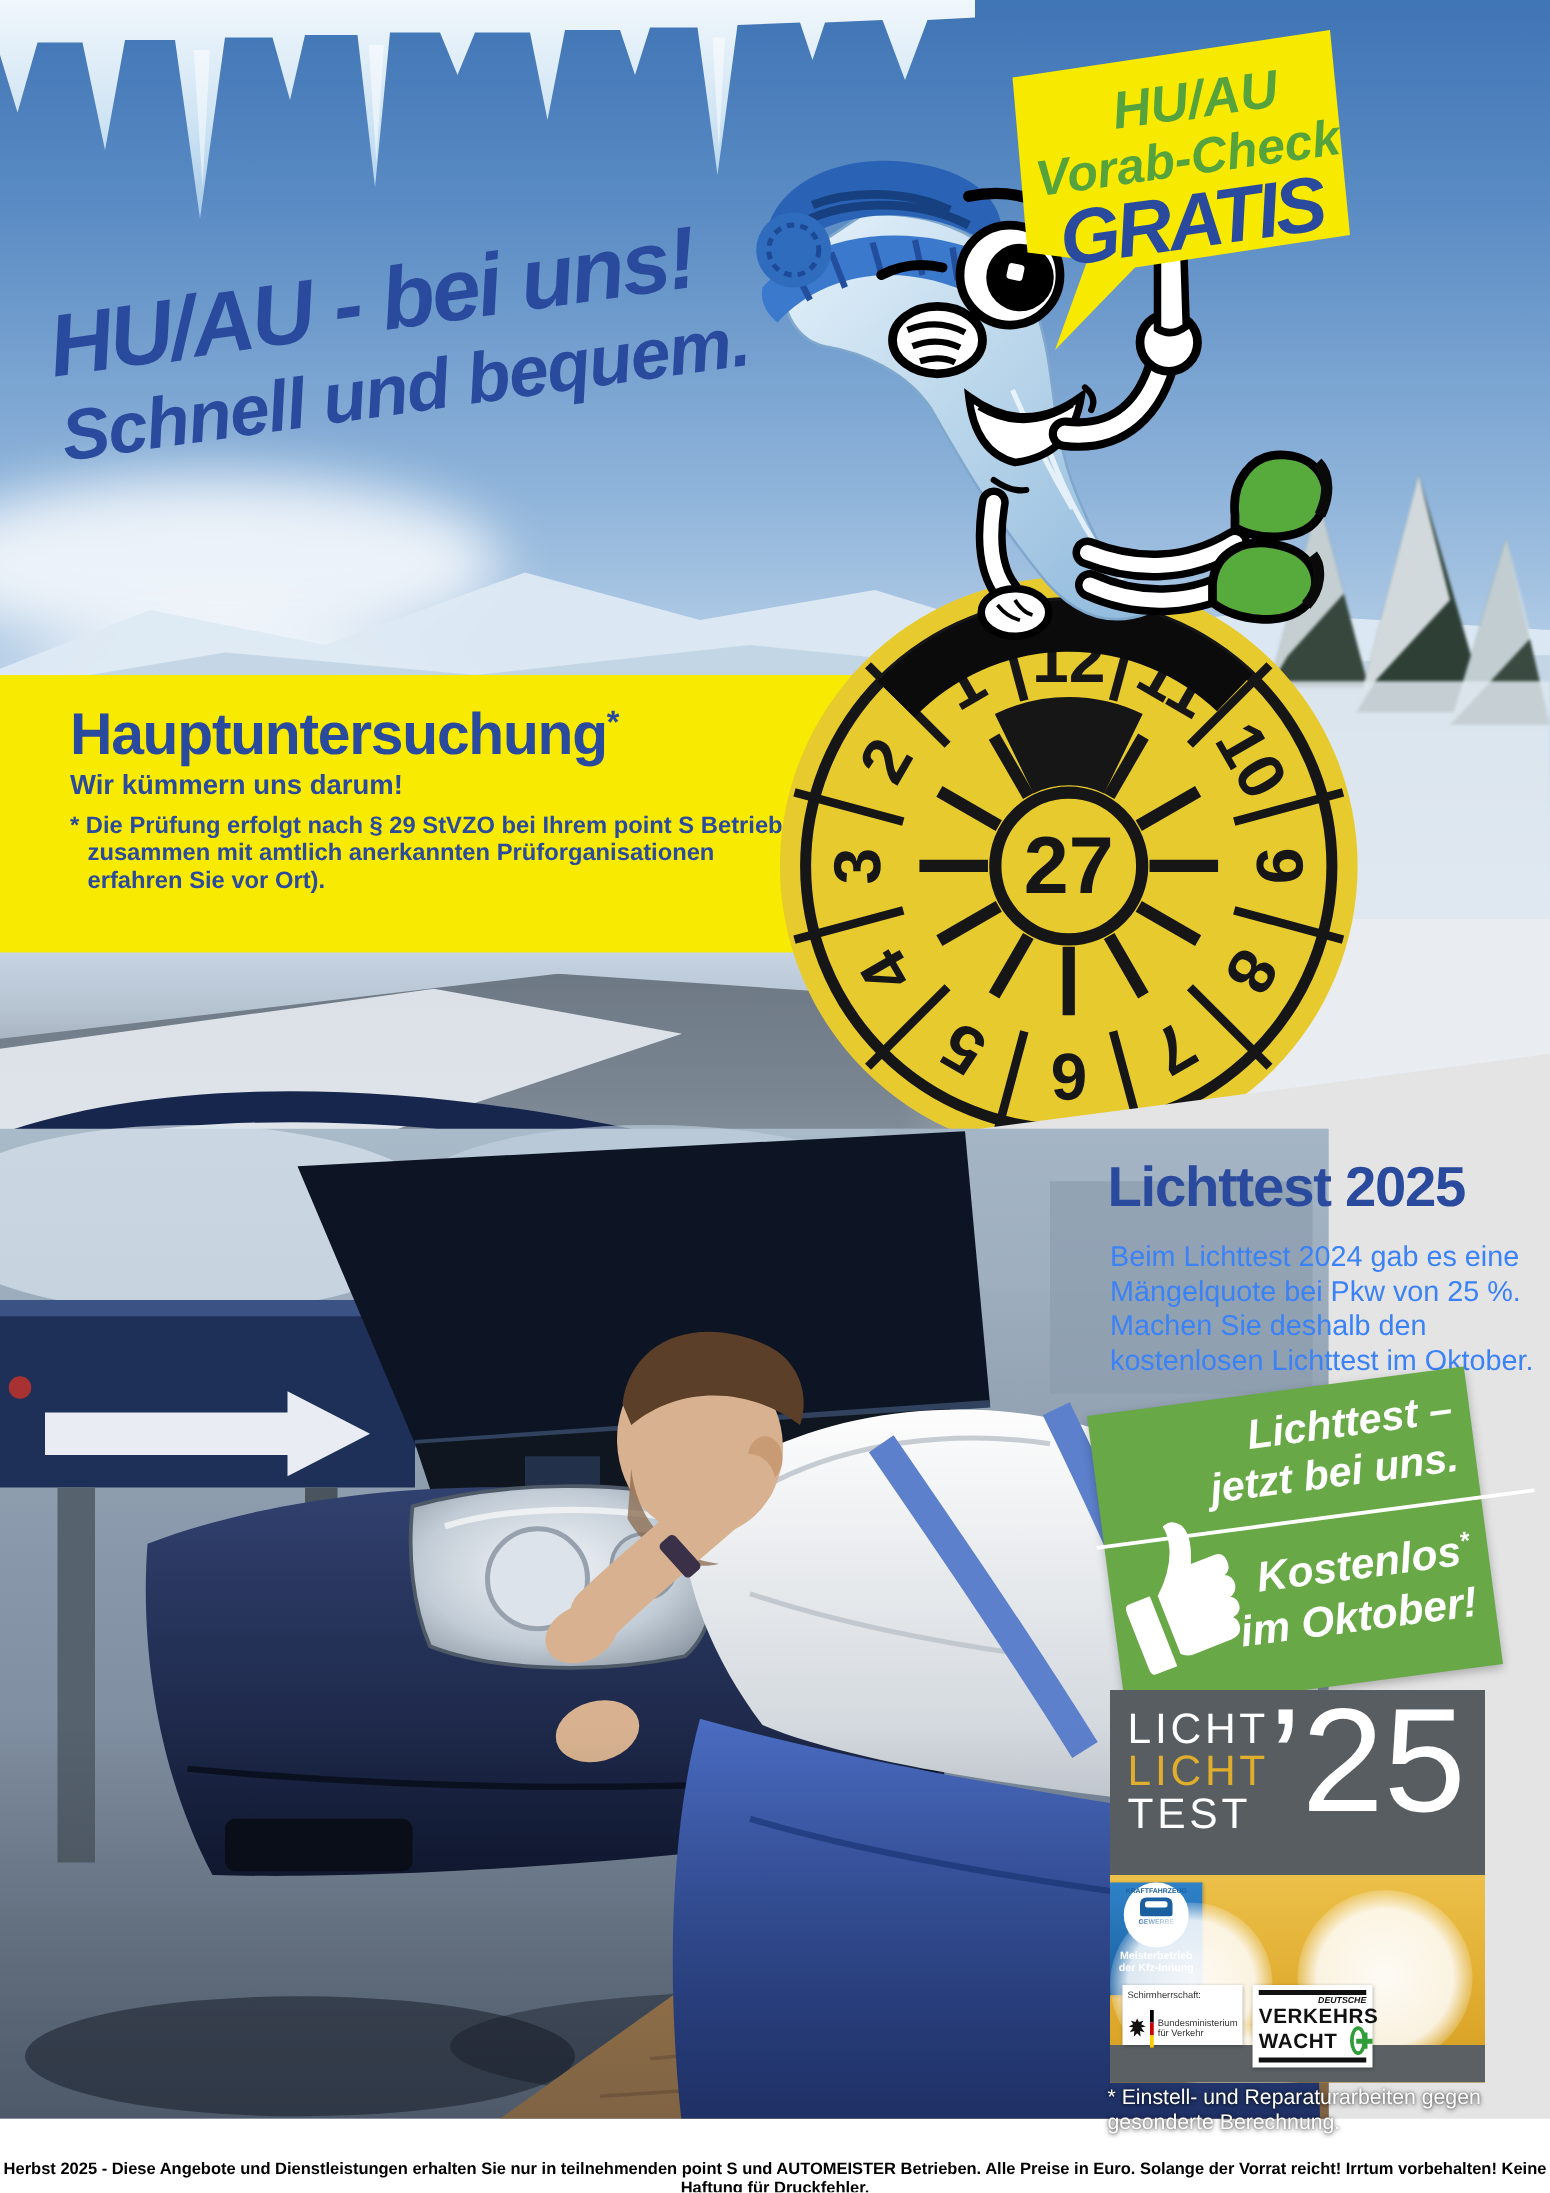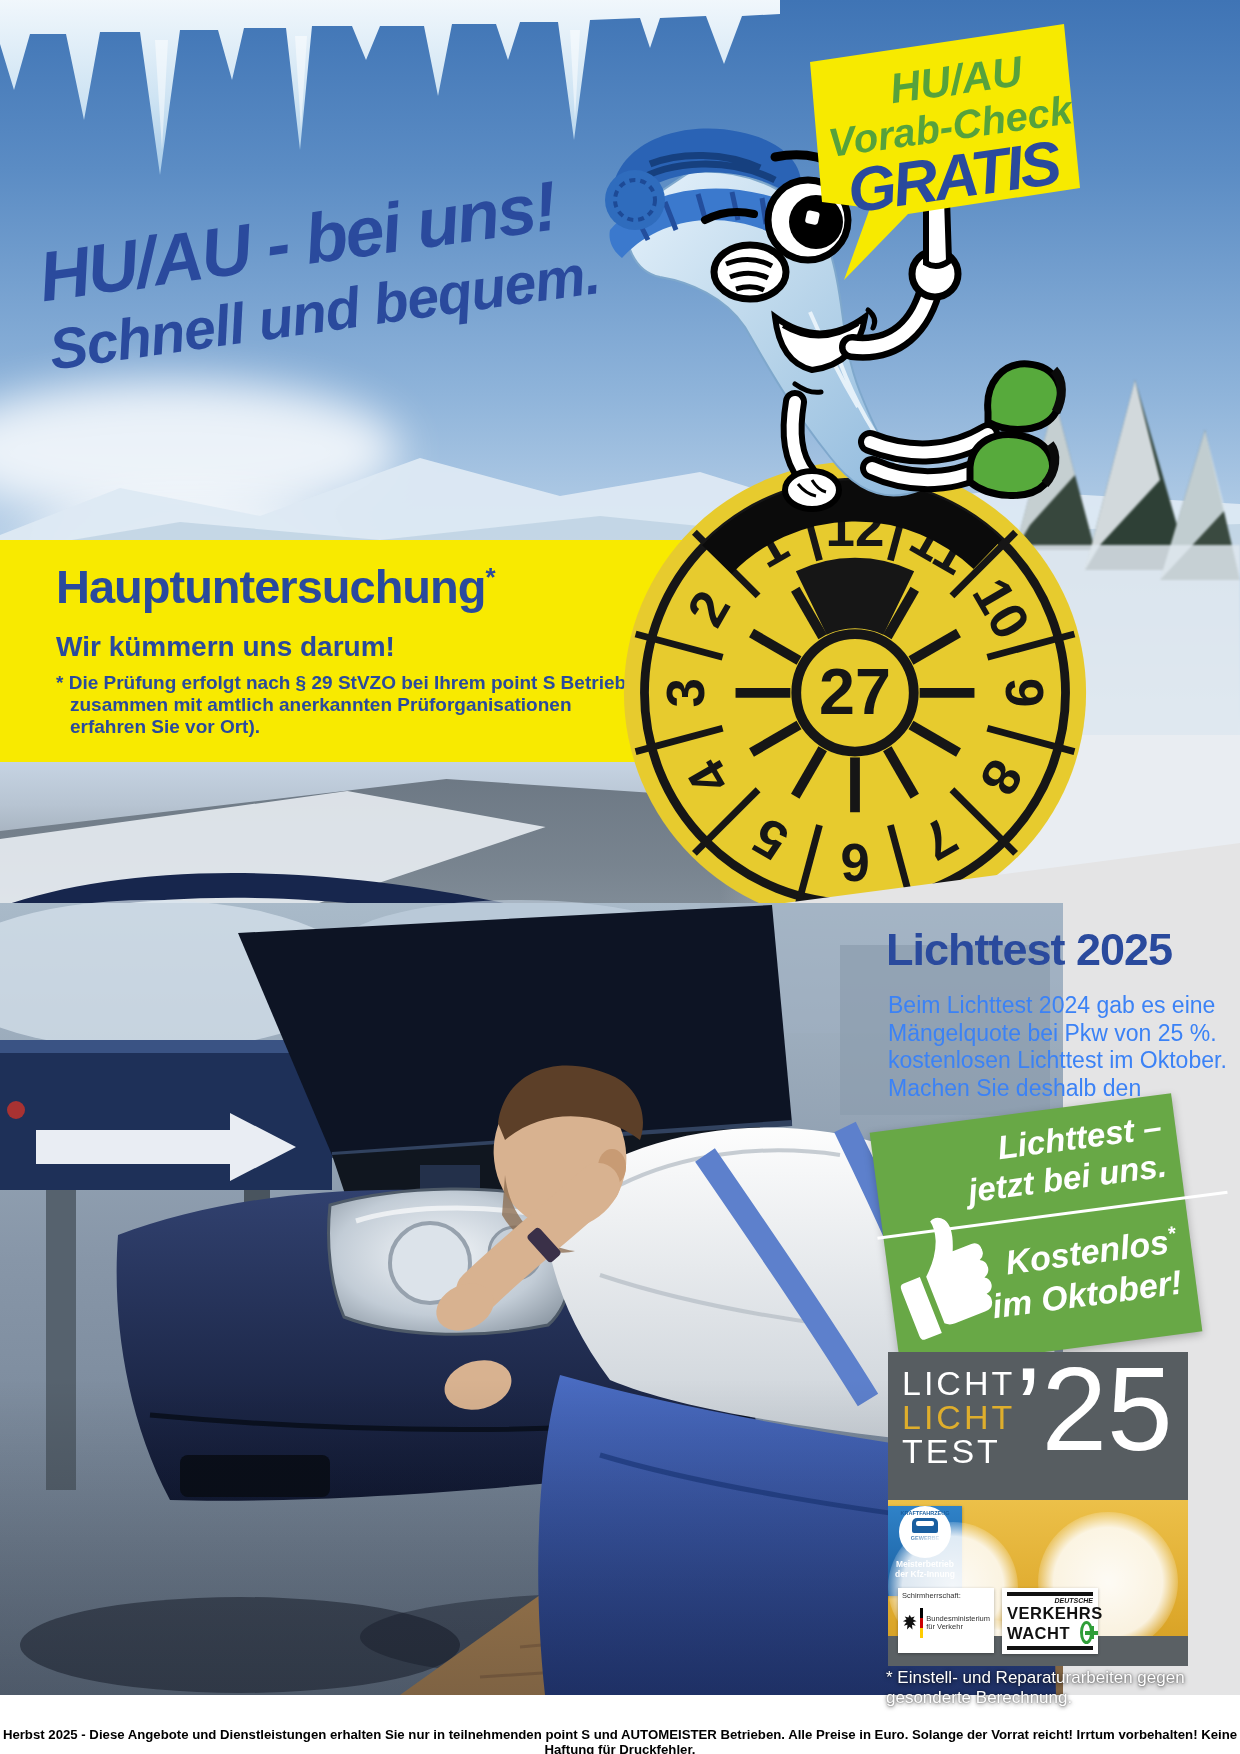--- a/index.html
+++ b/index.html
@@ -23,21 +23,21 @@
   .snow-left{position:absolute;left:0;top:0;width:100%;height:100%;opacity:.85;
         clip-path:polygon(0 100%,0 52%,28% 28%,44% 46%,18% 100%);background:#eef3f8;}
   .snow-right{position:absolute;right:0;top:0;width:520px;height:100%;
         background:linear-gradient(90deg,rgba(238,242,247,0) 0%,#e9edf2 55%);}
 
   
   .band{left:0;top:540px;width:800px;height:198px;background:#f8ea00;padding:12px;}
   .band-inner{padding:10px 0 0 44px;color:#2a4a9d;}
   .hu-title{font-size:47px;font-weight:bold;letter-spacing:-1px;line-height:1.05;}
   .hu-title sup{font-size:26px;}
-  .hu-sub{font-size:28px;font-weight:bold;margin-top:20px;}
+  .hu-sub{font-size:22px;font-weight:bold;margin-top:4px;}
   .hu-fine{font-size:19px;line-height:1.16;margin-top:9px;font-weight:bold;}
   .hu-fine .cont{padding-left:14px;}
 
   
   .headline{left:34px;top:238px;transform:rotate(-8deg);transform-origin:left top;
             color:#2a4a9d;font-style:italic;font-weight:bold;white-space:nowrap;}
   .headline .l1{font-size:70px;letter-spacing:-2px;}
   .headline .l2{font-size:57px;letter-spacing:-1px;margin-top:0px;}
 
   
@@ -61,21 +61,21 @@
   .lst{left:888px;top:1352px;width:300px;height:168px;background:#575d61;display:flex;}
   .lst-words{padding:14px 0 0 14px;font-size:34px;line-height:34px;letter-spacing:3px;color:#fff;}
   .lst-words .sicht{color:#dfae2c;}
   .lst-year{font-size:118px;color:#fff;line-height:118px;margin:-2px 0 0 0;}
 
   .hl{left:888px;top:1500px;width:300px;height:166px;overflow:hidden;
       background:linear-gradient(180deg,#ecc049 0%,#dda82b 70%,#d29c22 100%);}
   .glow{position:absolute;border-radius:50%;background:radial-gradient(circle,rgba(255,255,255,.95) 0%,rgba(255,255,255,.85) 55%,rgba(255,255,255,0) 75%);}
   .dark-strip{position:absolute;left:0;bottom:0;width:100%;height:30px;background:#5a6064;}
   .lbox{position:absolute;background:#fff;box-shadow:0 1px 3px rgba(0,0,0,.3);}
-  .ministry{left:10px;top:88px;width:96px;height:65px;padding:3px 4px;box-sizing:border-box;color:#333;}
+  .ministry{left:10px;top:88px;width:96px;height:48px;padding:3px 4px;box-sizing:border-box;color:#333;}
   .ministry .cap{font-size:7.5px;}
   .ministry .row{display:flex;align-items:center;margin-top:8px;gap:3px;}
   .flagbar{width:3px;height:30px;display:flex;flex-direction:column;}
   .flagbar i{flex:1;}
   .ministry .mtxt{font-size:7.5px;line-height:8.5px;}
   .vw{left:114px;top:88px;width:96px;height:66px;padding:4px 5px;box-sizing:border-box;}
   .vw .bar{height:4px;background:#111;}
   .vw .de{font-size:7px;font-style:italic;font-weight:bold;text-align:right;color:#111;margin:1px 0;}
   .vw .big{font-size:16.5px;font-weight:bold;letter-spacing:.5px;color:#111;line-height:16px;}
   .vw .row2{display:flex;align-items:center;gap:10px;}
@@ -366,22 +366,22 @@
       <path d="M845 272 C888 360 928 448 962 540" stroke="#5d80cc" stroke-width="24" fill="none"></path>
       <path d="M600 600 C700 630 850 655 1000 672" stroke="#1d3a80" stroke-width="5" fill="none" opacity="0.7"></path>
     </g>
     <rect x="0" y="48" width="1063" height="792" fill="url(#vig)"></rect>
   </svg>
 
   <div class="abs lt-title">Lichttest 2025</div>
   <div class="abs lt-body">
     <div>Beim Lichttest 2024 gab es eine</div>
     <div>Mängelquote bei Pkw von 25 %.</div>
+    <div>Machen Sie deshalb den</div>
     <div>kostenlosen Lichttest im Oktober.</div>
-    <div>Machen Sie deshalb den</div>
   </div>
 
   <div class="abs green-badge">
     <svg class="thumb" width="92" height="118" viewBox="0 0 92 118">
       <path fill="#fff" d="M6 52 L24 52 L24 112 L6 112 Q2 112 2 106 L2 58 Q2 52 6 52 Z"></path>
       <path fill="#fff" d="M30 54 Q46 40 52 24 Q56 12 54 4 Q62 0 68 8 Q74 18 64 40 L84 40 Q92 40 92 49 Q92 56 86 58 Q92 61 91 68 Q90 74 84 76 Q89 79 88 85 Q87 91 80 92 Q84 96 82 102 Q80 108 72 108 L40 108 Q34 108 30 104 Z"></path>
     </svg>
     <div class="gb-text">
       <div>Lichttest –</div>
       <div>jetzt bei uns.</div>

